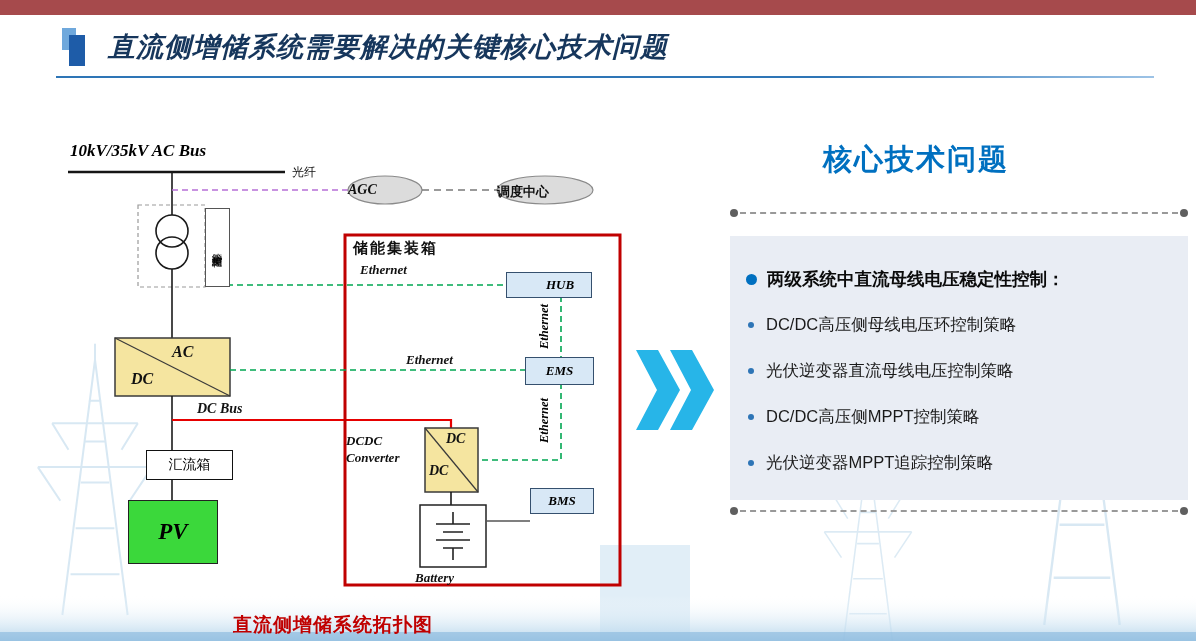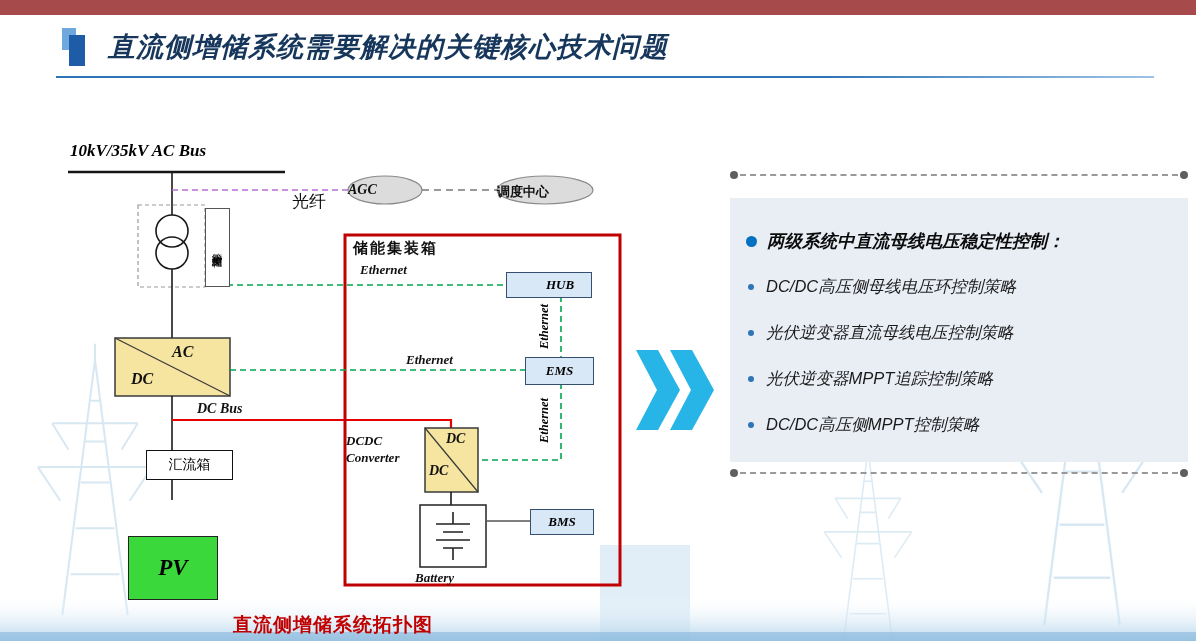--- a/index.html
+++ b/index.html
@@ -45,38 +45,38 @@
   .batt{fill:#ffffff;stroke:#222;stroke-width:1.5;}
   .battsym{stroke:#222;stroke-width:1.6;fill:none;}
 
   .lbl{position:absolute;color:#111;white-space:nowrap;z-index:2;font-size:13px;}
   .serif{font-family:"Liberation Serif",serif;font-style:italic;font-weight:700;}
   .ctr{text-align:left;}
   .vlbl{position:absolute;width:70px;text-align:center;transform:rotate(-90deg);font-family:"Liberation Serif",serif;font-style:italic;font-weight:700;font-size:12.5px;z-index:2;}
   .cab{position:absolute;left:145px;top:73px;width:23px;height:77px;border:1px solid #555;background:#fff;writing-mode:vertical-rl;text-orientation:upright;font-size:10.5px;letter-spacing:1px;display:flex;align-items:center;justify-content:center;z-index:2;}
   .node{position:absolute;background:var(--blue-box);border:1px solid #35506e;display:flex;align-items:center;justify-content:center;font-family:"Liberation Serif",serif;font-style:italic;font-weight:700;font-size:13px;z-index:2;}
   .combiner{position:absolute;left:86px;top:315px;width:85px;height:28px;border:1.5px solid #111;background:#fff;display:flex;align-items:center;justify-content:center;font-size:14px;z-index:2;}
-  .pvbox{position:absolute;left:68px;top:365px;width:88px;height:62px;border:1.5px solid #222;background:var(--pv-green);display:flex;align-items:center;justify-content:center;font-family:"Liberation Serif",serif;font-style:italic;font-weight:800;font-size:23px;z-index:2;margin-top:36px;}
+  .pvbox{position:absolute;left:68px;top:365px;width:88px;height:62px;border:1.5px solid #222;background:var(--pv-green);display:flex;align-items:center;justify-content:center;font-family:"Liberation Serif",serif;font-style:italic;font-weight:800;font-size:23px;z-index:2;}
 
   .caption{position:absolute;left:168px;top:612px;width:330px;text-align:center;font-size:19px;font-weight:800;letter-spacing:1px;color:var(--caption-red);z-index:1;}
 
   
   .chevrons{position:absolute;left:636px;top:350px;z-index:1;}
 
   
   .panel-col{position:absolute;left:730px;top:140px;width:458px;z-index:1;}
   .panel-col h2{margin:0;padding-right:86px;text-align:center;font-size:29px;line-height:38px;font-weight:800;color:var(--panel-blue);letter-spacing:2px;}
   .dash-rule{position:relative;height:10px;margin-top:30px;}
   .dash-rule::before{content:"";position:absolute;left:10px;right:10px;top:4px;border-top:2px dashed #999;}
   .dash-rule .dot{position:absolute;top:1px;width:8px;height:8px;border-radius:50%;background:#5f5f5f;display:block;}
   .dash-rule .dot.l{left:0;}
   .dash-rule .dot.r{right:0;}
   .dash-rule.bottom{margin-top:6px;}
   .panel-body{margin-top:18px;background:var(--panel-bg);padding:20px 8px 14px 16px;}
-  .panel-body ul{list-style:none;margin:0;padding:0;font-style:italic;}
+  .panel-body ul{list-style:none;margin:0;padding:0;}
   .panel-body li{display:flex;align-items:center;min-height:46px;}
   .b1{width:11px;height:11px;border-radius:50%;background:var(--panel-blue);margin-right:10px;flex:none;display:block;}
   .b2{width:6px;height:6px;border-radius:50%;background:var(--sub-blue);margin-right:12px;margin-left:2px;flex:none;display:block;}
   li.l1 .txt{font-weight:800;font-size:17.5px;color:#0b0b0b;}
   li.l2 .txt{font-weight:400;font-size:16.5px;color:#1a1a1a;}
 </style>
 </head>
 <body>
 
 <div class="slide">
@@ -148,74 +148,75 @@
       </g>
       <line class="wire" x1="391" y1="357" x2="391" y2="370"></line>
       <g>
         <rect class="batt" x="360" y="370" width="66" height="62"></rect>
         <path class="battsym" d="M393,377 V389 M376,389 H410 M383,397 H403 M376,405 H410 M383,413 H403 M393,413 V425"></path>
       </g>
       <line class="thin" x1="426" y1="386" x2="470" y2="386"></line>
     </svg>
 
     <div class="lbl serif" style="left:10px;top:6px;font-size:17px;color:#000;">10kV/35kV AC Bus</div>
-    <div class="lbl" style="left:232px;top:55px;font-size:17px;font-family:Liberation Mono, monospace;">光纤</div>
+    <div class="lbl" style="left:232px;top:29px;font-size:12px;font-family:Liberation Mono, monospace;">光纤</div>
     <div class="lbl serif ctr" style="left:288px;top:47px;width:74px;font-size:14px;">AGC</div>
     <div class="lbl ctr" style="left:437px;top:48px;width:96px;font-size:13px;font-weight:600;">调度中心</div>
     <div class="cab">箱变测控柜</div>
     <div class="lbl serif" style="left:112px;top:208px;font-size:16px;">AC</div>
     <div class="lbl serif" style="left:71px;top:235px;font-size:16px;">DC</div>
     <div class="lbl serif" style="left:137px;top:266px;font-size:14px;">DC Bus</div>
     <div class="combiner">汇流箱</div>
     <div class="pvbox">PV</div>
     <div class="lbl" style="left:293px;top:104px;font-size:15px;font-weight:800;letter-spacing:2px;">储能集装箱</div>
     <div class="lbl serif" style="left:300px;top:127px;">Ethernet</div>
     <div class="lbl serif" style="left:346px;top:217px;">Ethernet</div>
     <div class="vlbl" style="left:449px;top:184px;">Ethernet</div>
     <div class="vlbl" style="left:449px;top:278px;">Ethernet</div>
     <div class="lbl serif ctr" style="left:286px;top:297px;width:80px;line-height:17px;"><span>DCDC</span><br><span>Converter</span></div>
     <div class="lbl serif" style="left:386px;top:296px;font-size:14px;">DC</div>
     <div class="lbl serif" style="left:369px;top:328px;font-size:14px;">DC</div>
     <div class="node" style="left:446px;top:137px;width:62px;height:24px;padding-left:22px;">HUB</div>
     <div class="node" style="left:465px;top:222px;width:67px;height:26px;">EMS</div>
-    <div class="node" style="left:470px;top:374px;width:62px;height:24px;">BMS</div>
+    <div class="node" style="left:470px;top:353px;width:62px;height:24px;">BMS</div>
     <div class="lbl serif ctr" style="left:355px;top:435px;width:76px;">Battery</div>
   </div>
 
   <svg class="chevrons" width="80" height="80" viewBox="0 0 80 80">
     <polygon points="0,0 22,0 44,40 22,80 0,80 21,40" fill="var(--chevron-cyan)"></polygon>
     <polygon points="0,0 22,0 44,40 22,80 0,80 21,40" transform="translate(34,0)" fill="var(--chevron-cyan)"></polygon>
   </svg>
 
   <div class="panel-col">
+    <h2>核心技术问题</h2>
     <div class="dash-rule">
         <i class="dot l"></i>
         <i class="dot r"></i>
       </div>
     <div class="panel-body">
       <ul>
         <li class="l1">
             <i class="b1"></i>
             <span class="txt">两级系统中直流母线电压稳定性控制：</span>
           </li>
         <li class="l2">
             <i class="b2"></i>
             <span class="txt">DC/DC高压侧母线电压环控制策略</span>
           </li>
         <li class="l2">
             <i class="b2"></i>
             <span class="txt">光伏逆变器直流母线电压控制策略</span>
           </li>
         <li class="l2">
             <i class="b2"></i>
+            <span class="txt">DC/DC高压侧MPPT控制策略</span>
+          </li>
+        <li class="l2">
+            <i class="b2"></i>
             <span class="txt">光伏逆变器MPPT追踪控制策略</span>
-          </li>
-        <li class="l2">
-            <i class="b2"></i>
-            <span class="txt">DC/DC高压侧MPPT控制策略</span>
           </li>
       </ul>
     </div>
     <div class="dash-rule bottom">
         <i class="dot l"></i>
         <i class="dot r"></i>
       </div>
   </div>
 
   <div class="caption">直流侧增储系统拓扑图</div>

